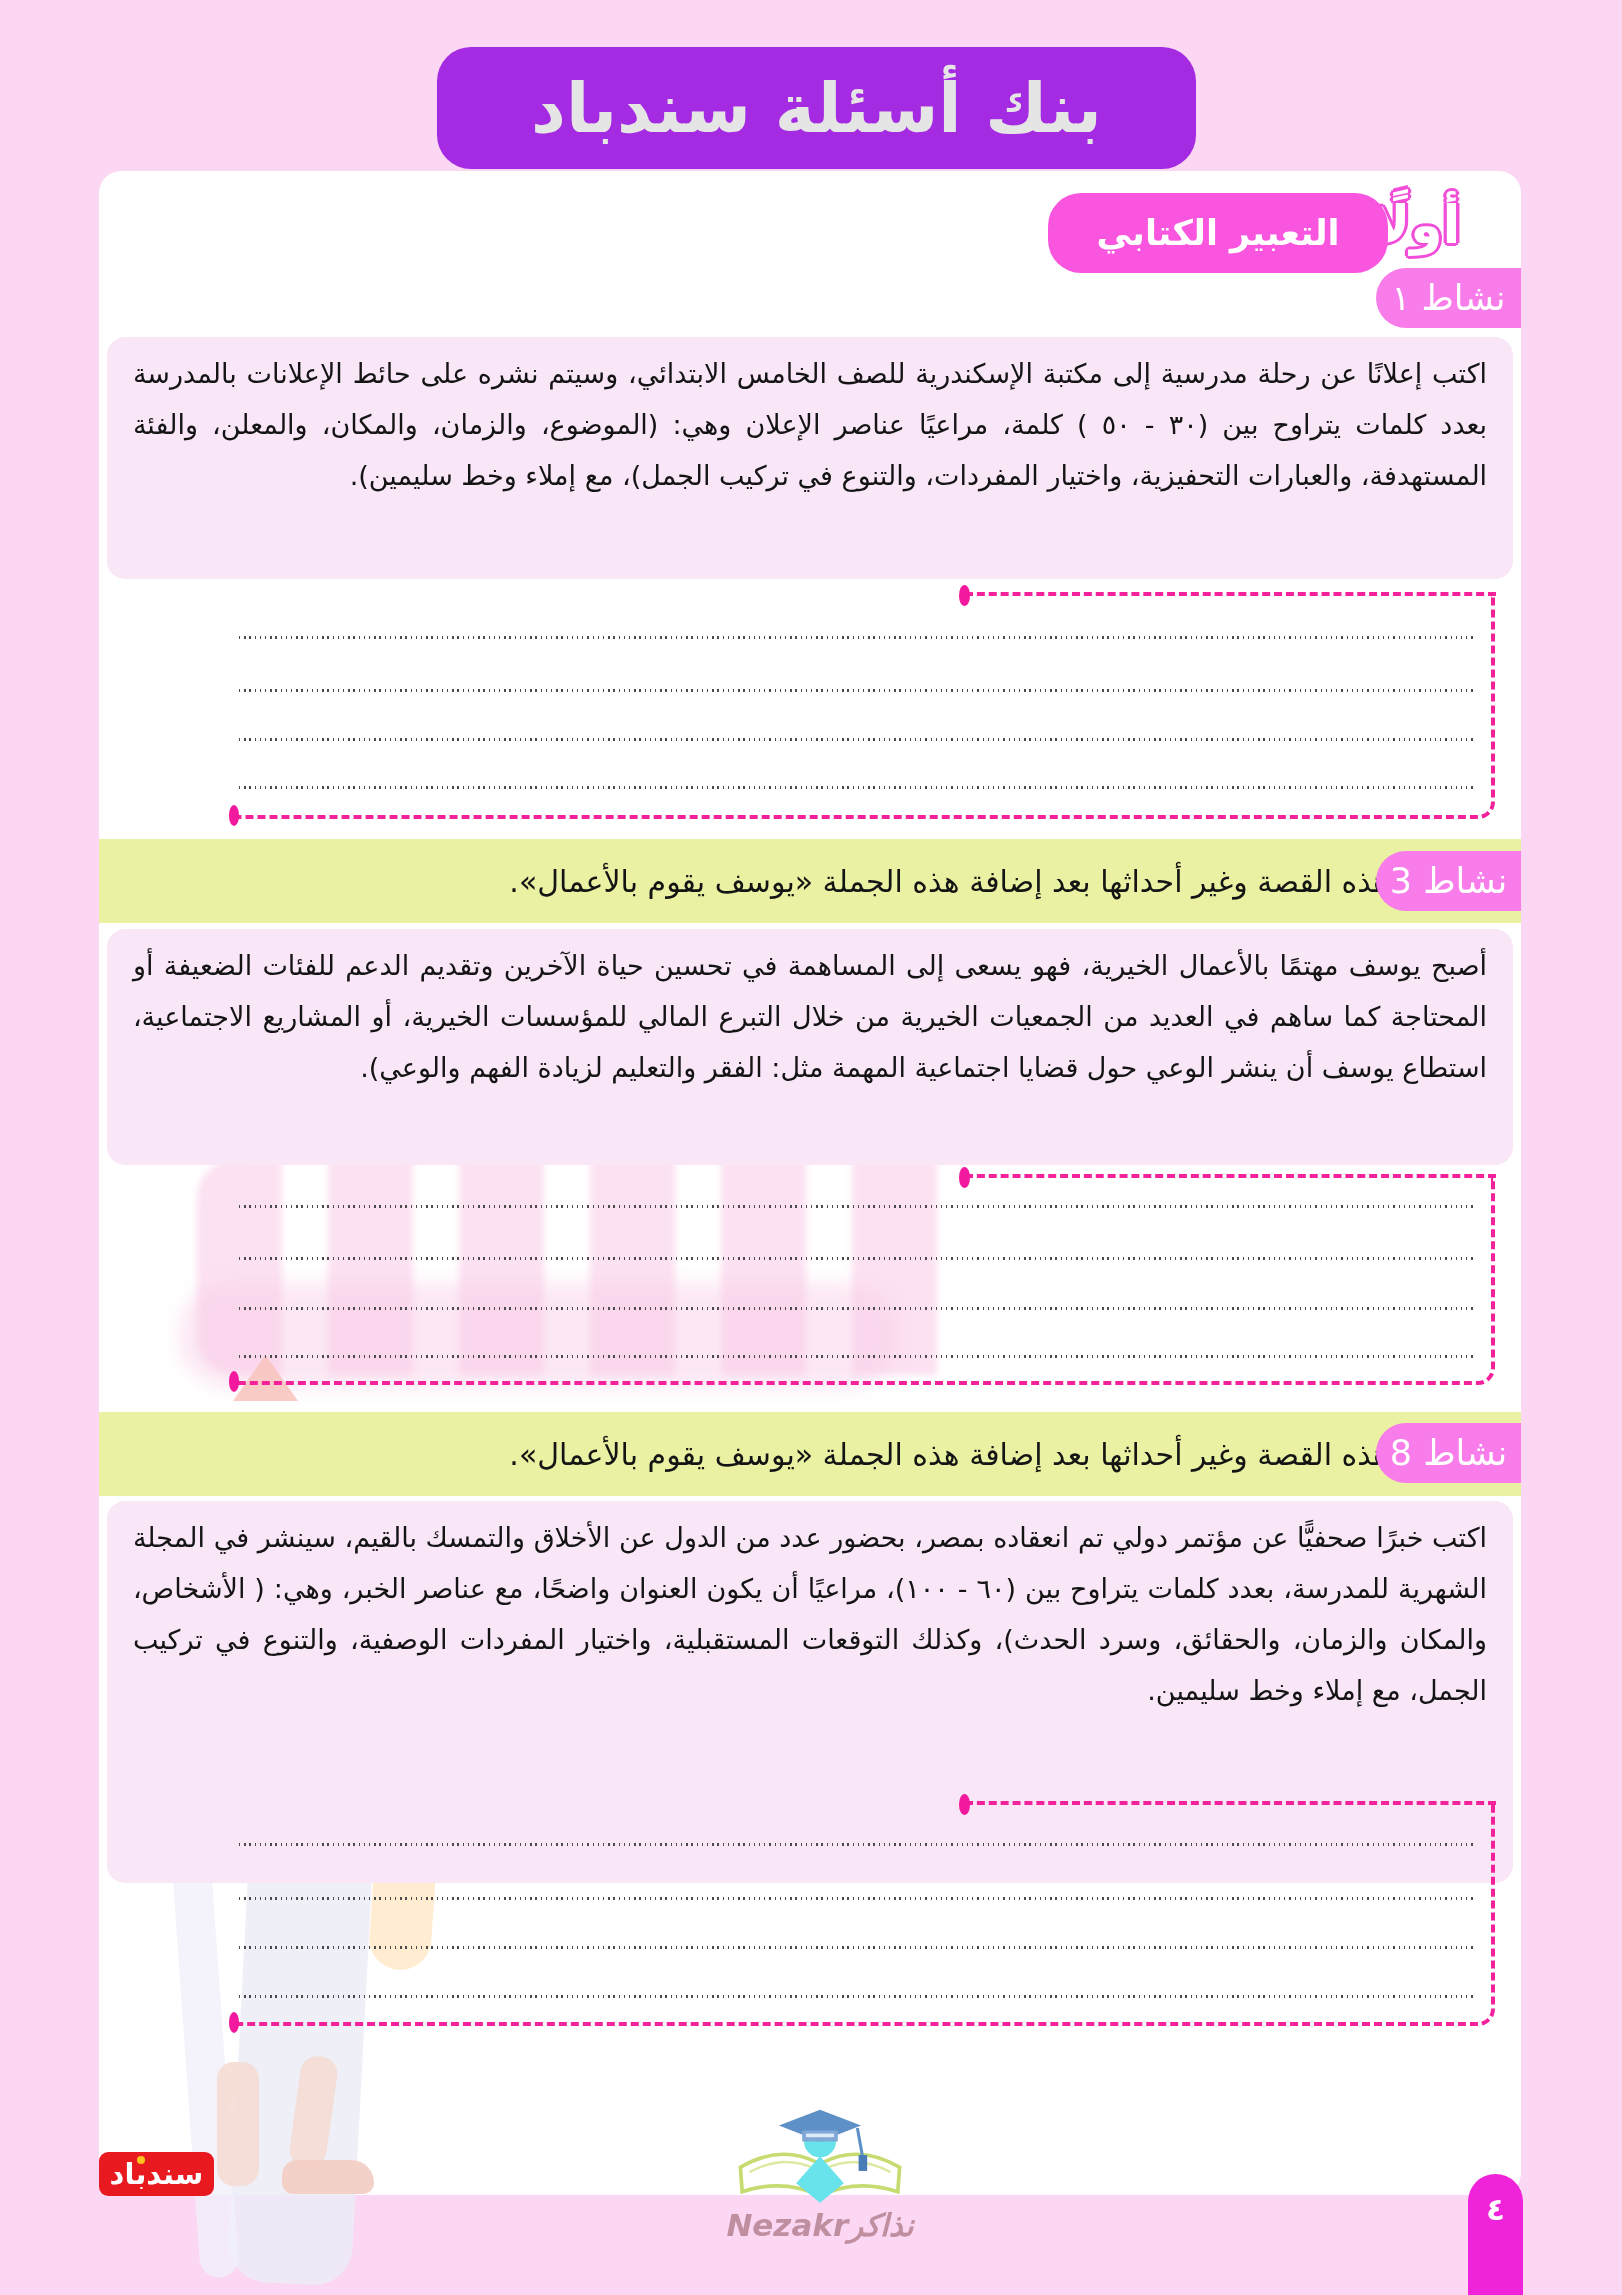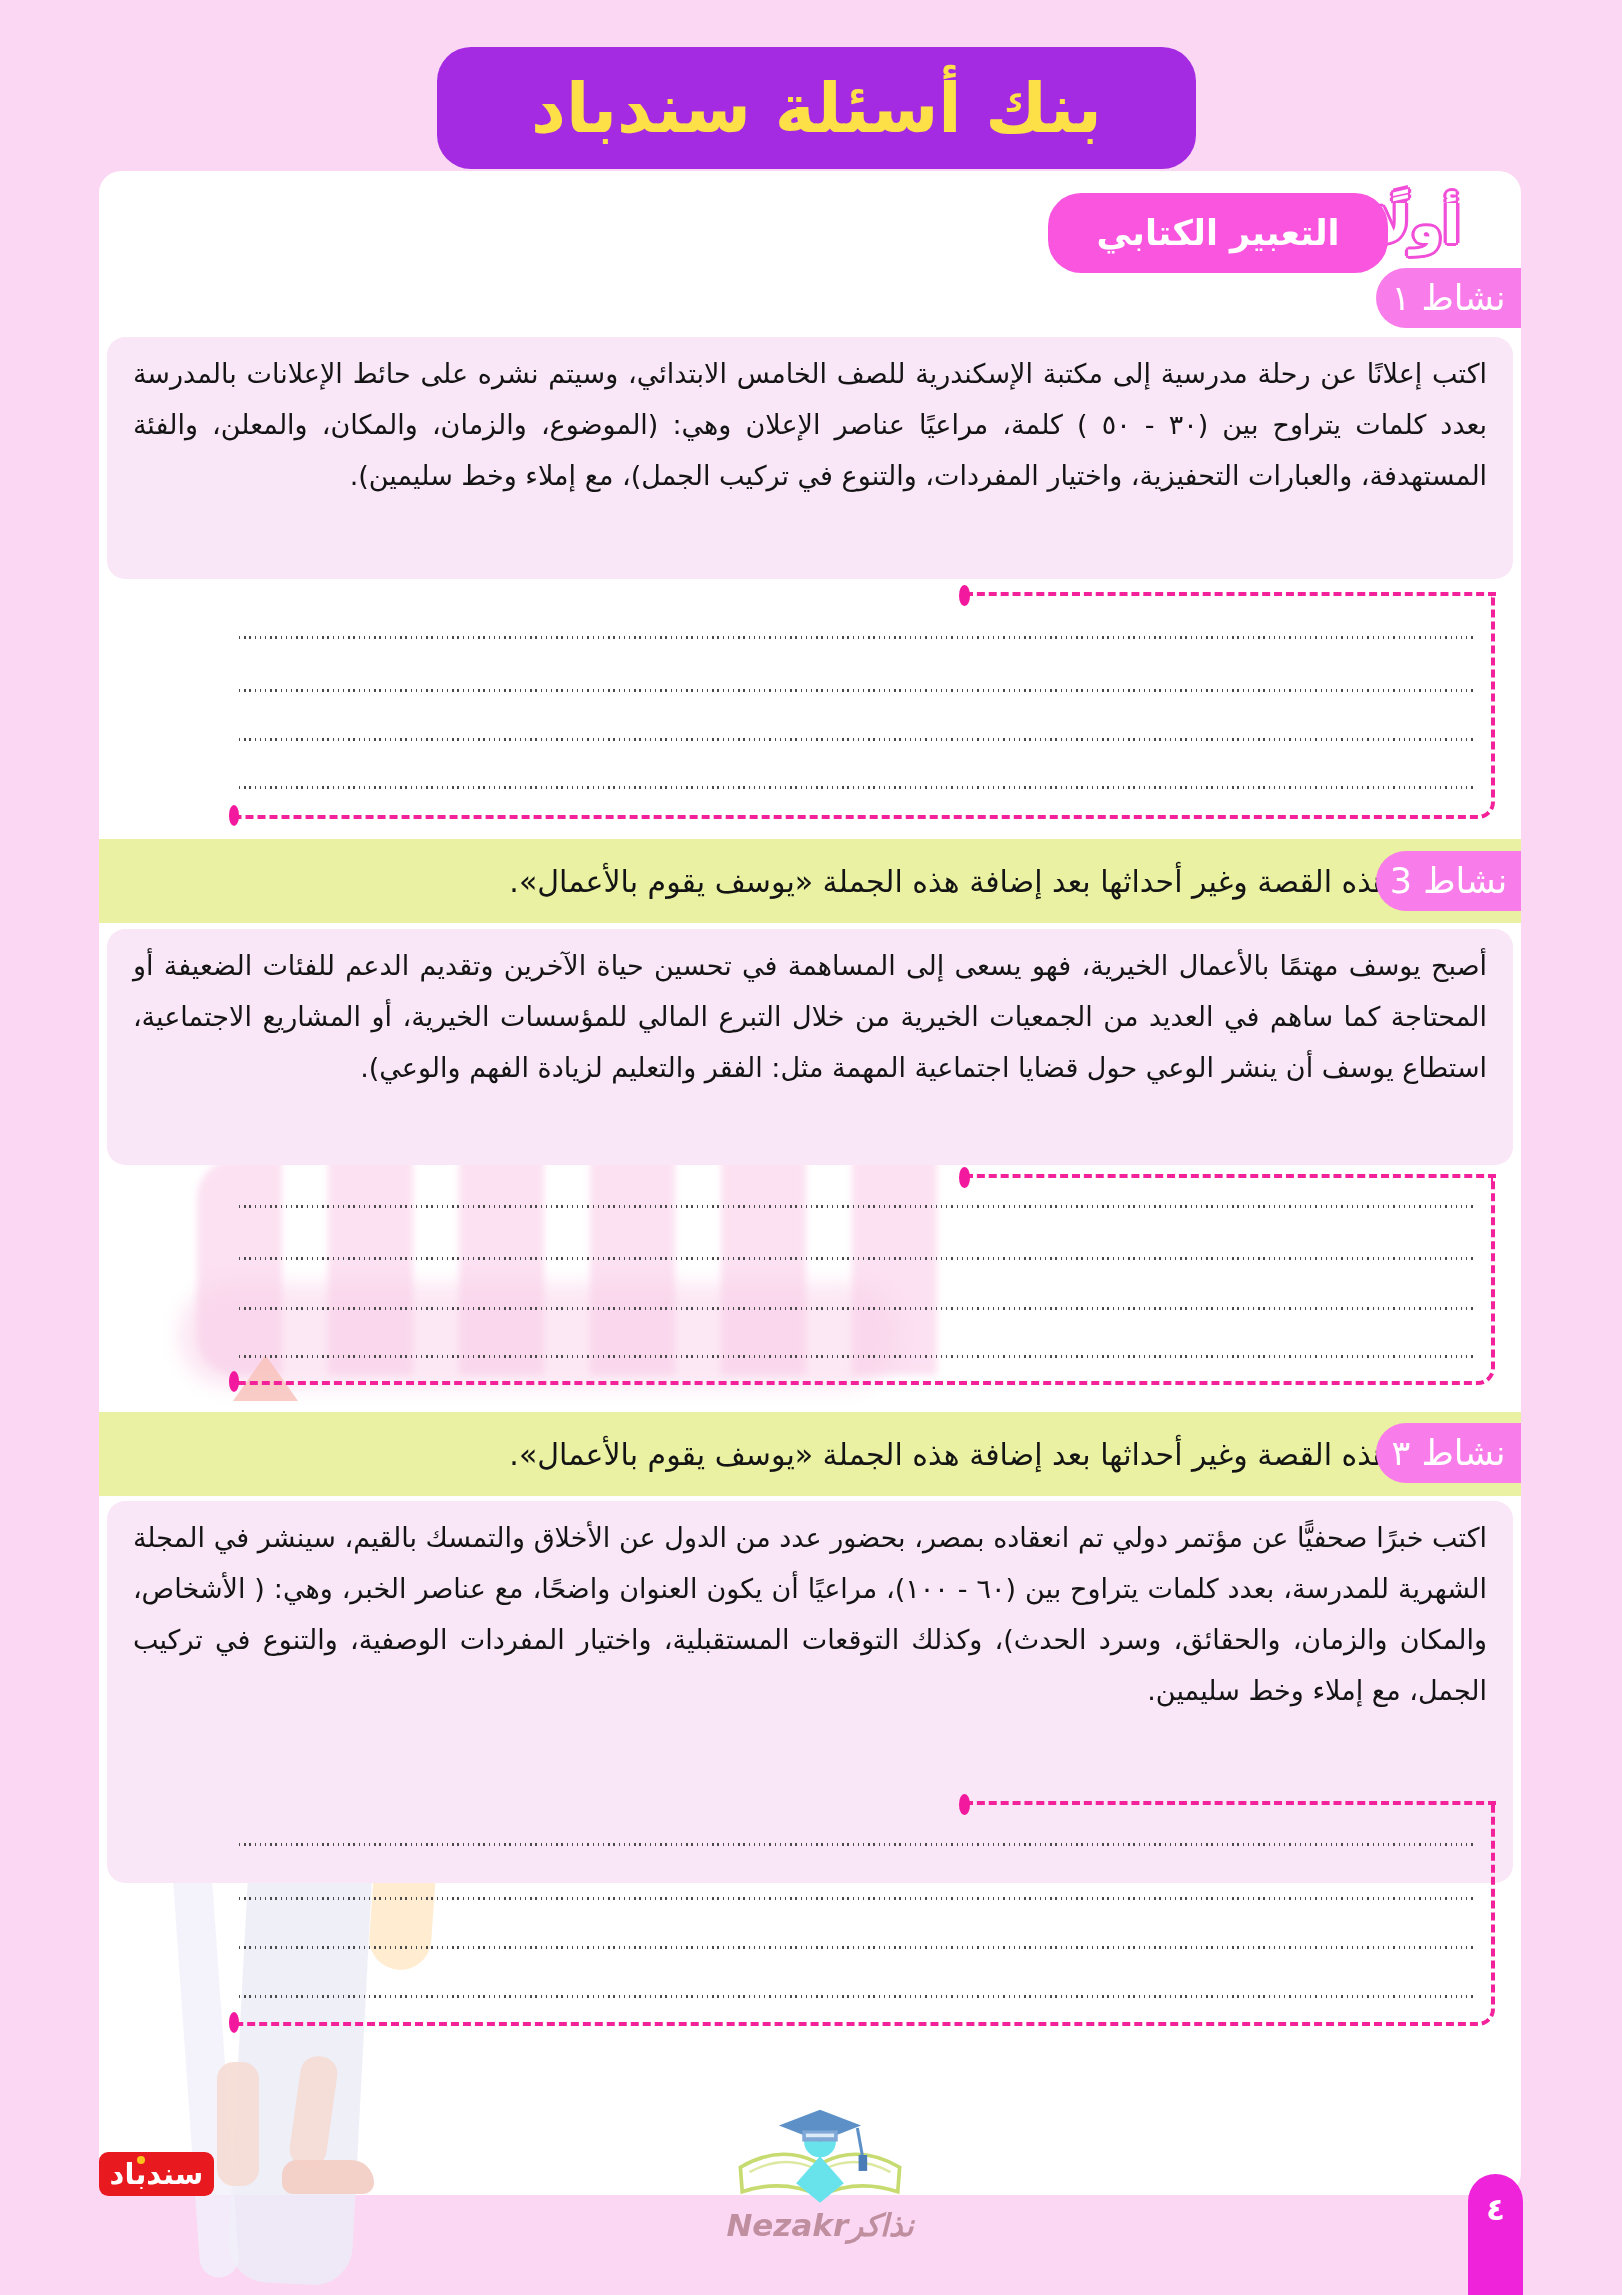--- a/index.html
+++ b/index.html
@@ -8,21 +8,21 @@
     background:#FBD7F3;
     font-family:"DejaVu Sans", sans-serif;
   }
   
   .banner{
     position:absolute;left:437px;top:47px;width:759px;height:122px;
     background:#A52BE2;border-radius:34px;
     display:flex;align-items:center;justify-content:center;
   }
   .banner h1{
-    margin:16px;color:#fde047;font-size:68px;font-weight:bold;direction:rtl;
+    margin:16px;color:#e5e5e5;font-size:68px;font-weight:bold;direction:rtl;
   }
   
   .card{
     position:absolute;left:99px;top:171px;width:1422px;height:2024px;
     background:#ffffff;border-radius:22px;
   }
   
   .ordinal{
     position:absolute;right:33px;top:18.3px;width:144px;height:72px;
     font-size:52px;font-weight:bold;color:#fff;direction:rtl;text-align:center;line-height:72px;
@@ -188,21 +188,21 @@
     <div class="write-line" style="top:27.5px;"></div>
     <div class="write-line" style="top:80px;"></div>
     <div class="write-line" style="top:130px;"></div>
     <div class="write-line" style="top:178px;"></div>
   </div>
 
   <div class="green-bar" style="top:1241px;">
     <span class="bar-text">اقرأ هذه القصة وغير أحداثها بعد إضافة هذه الجملة «يوسف يقوم بالأعمال».</span>
   </div>
   <div class="act-pill" style="top:1252px;">
-    <span>نشاط ٣</span>
+    <span>نشاط 8</span>
   </div>
   <div class="para-box" style="top:1330px;height:382px;">
     <p>اكتب خبرًا صحفيًّا عن مؤتمر دولي تم انعقاده بمصر، بحضور عدد من الدول عن الأخلاق والتمسك بالقيم، سينشر في المجلة الشهرية للمدرسة، بعدد كلمات يتراوح بين (٦٠ - ١٠٠)، مراعيًا أن يكون العنوان واضحًا، مع عناصر الخبر، وهي: ( الأشخاص، والمكان والزمان، والحقائق، وسرد الحدث)، وكذلك التوقعات المستقبلية، واختيار المفردات الوصفية، والتنوع في تركيب الجمل، مع إملاء وخط سليمين.</p>
   </div>
   <div class="answer-box" style="top:1633px;height:222px;">
     <span class="top-dash">
         <span class="dot start"></span>
       </span>
     <span class="dot end"></span>
     <div class="write-line" style="top:39px;"></div>

